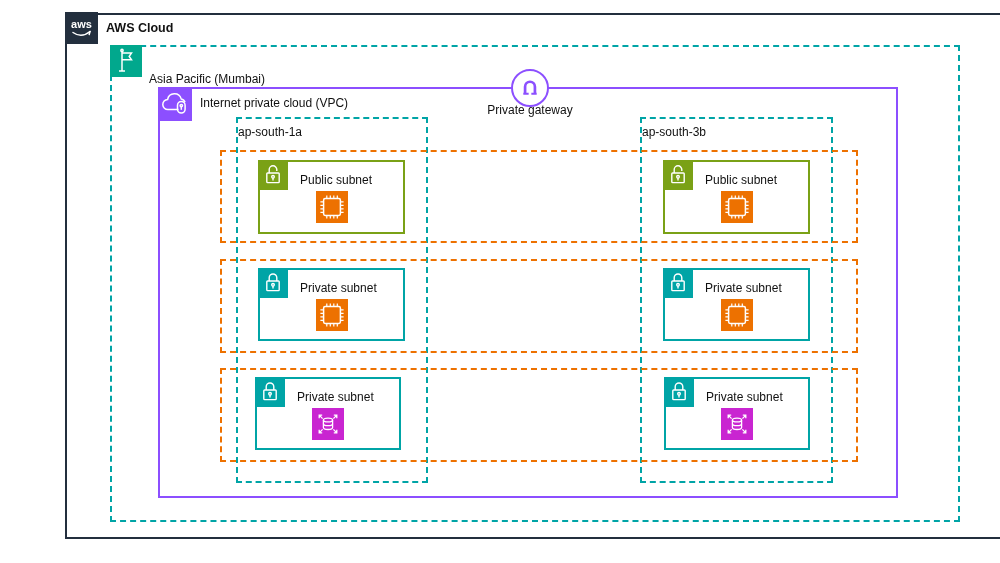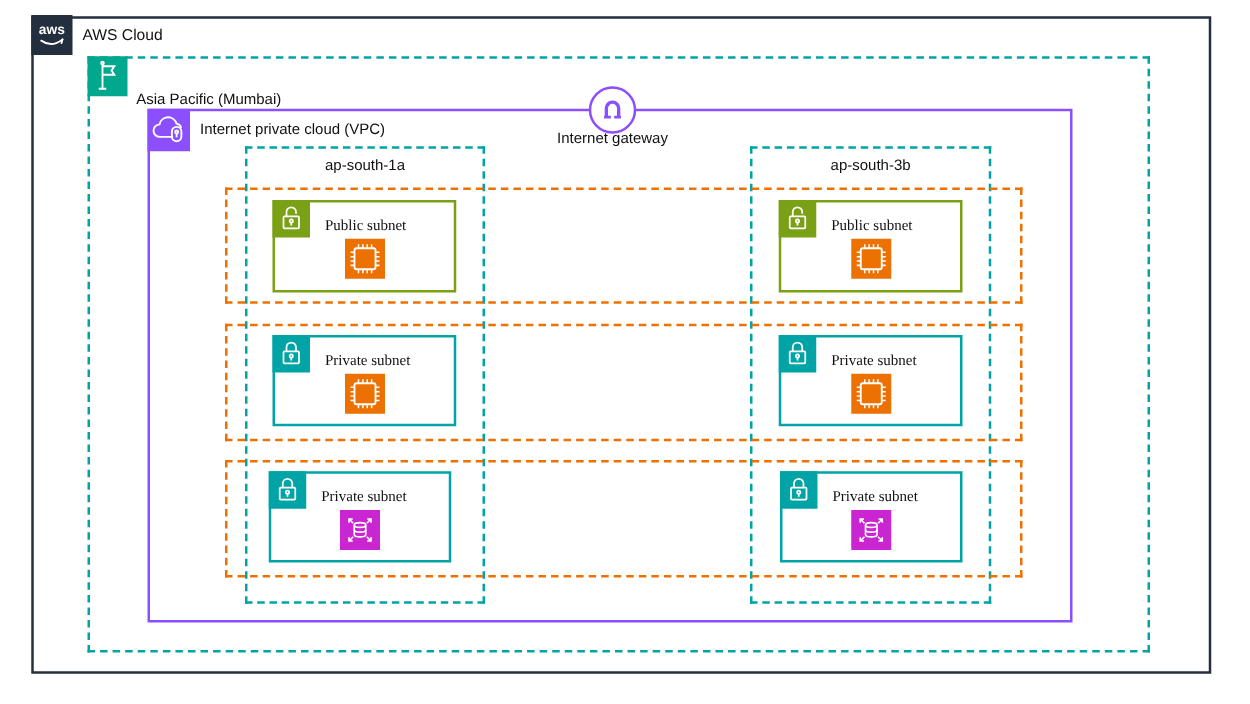--- a/index.html
+++ b/index.html
@@ -1,56 +1,56 @@
 <!DOCTYPE html>
 <html><head>
 <meta charset="utf-8">
 <style>
   * { box-sizing: border-box; margin: 0; padding: 0; }
   html,body { background:#ffffff; }
   body { font-family: "Liberation Sans", "DejaVu Sans", sans-serif; color:#1f1f1f; }
   .canvas { position:relative; width:1000px; height:563px; background:#ffffff; overflow:hidden; }
 
-  .abs { position:absolute; }
+  .abs { position:absolute;margin-left:40px; }
   .lbl { font-size:12px; white-space:nowrap; color:#111; }
 
   
   .aws-cloud-box { left:25px; top:13px; width:944px; height:526px; border:2px solid #232F3E; }
   .aws-logo { left:25px; top:12px; width:33px; height:32px; background:#232F3E; z-index:6; }
-  .aws-cloud-label { left:66px; top:21px; font-size:12.5px; }
+  .aws-cloud-label { left:66px; top:21px; font-size:12.5px;font-weight:bold; }
 
   
   .region-box { left:70px; top:45px; width:850px; height:477px; border:2px dashed #00A4A6; }
   .region-flag { left:70px; top:45px; width:32px; height:32px; background:#01A88D; z-index:5; }
   .region-label { left:109px; top:72px; }
 
   
   .vpc-box { left:118px; top:87px; width:740px; height:411px; border:2px solid #8C4FFF; }
   .vpc-icon { left:118px; top:87px; width:34px; height:34px; background:#8C4FFF; z-index:5; }
   .vpc-label { left:160px; top:96px; }
 
   
   .igw-circle { left:471px; top:69px; width:38px; height:38px; border:2px solid #8C4FFF; border-radius:50%;
                 background:#fff; z-index:7; display:flex; align-items:center; justify-content:center; }
   .igw-label { left:418px; top:103px; width:144px; text-align:center; z-index:7; }
 
   
   .az { border:2px dashed #00A4A6; z-index:1; }
   .az-a { left:196px; top:117px; width:192px; height:366px; }
   .az-b { left:600px; top:117px; width:193px; height:366px; }
-  .az-label { position:absolute; left:0; right:0; top:6px; text-align:center; }
+  .az-label { position:absolute; left:0; right:0; top:6px; text-align:left; }
 
   
   .tier-row { left:180px; width:638px; border:2px dashed #ED7100; z-index:2; }
   .tier-row-1 { top:150px; height:93px; }
   .tier-row-2 { top:259px; height:94px; }
   .tier-row-3 { top:368px; height:94px; }
 
   
-  .subnet { background:#ffffff; border:2px solid #00A4A6; z-index:3;font-family:Liberation Serif, serif; }
+  .subnet { background:#ffffff; border:2px solid #00A4A6; z-index:3; }
   .subnet.public { border-color:#7AA116; }
   .sn-a1 { left:218px; top:160px; width:147px; height:74px; }
   .sn-a2 { left:218px; top:268px; width:147px; height:73px; }
   .sn-a3 { left:215px; top:377px; width:146px; height:73px; }
   .sn-b1 { left:623px; top:160px; width:147px; height:74px; }
   .sn-b2 { left:623px; top:268px; width:147px; height:73px; }
   .sn-b3 { left:624px; top:377px; width:146px; height:73px; }
   .sn-corner { position:absolute; left:-2px; top:-2px; width:30px; height:30px; }
   .sn-corner.public { background:#7AA116; }
   .sn-corner.private { background:#00A4A6; }
@@ -97,21 +97,21 @@
     </svg>
   </div>
   <div class="abs lbl vpc-label">Internet private cloud (VPC)</div>
 
   <div class="abs igw-circle">
     <svg viewBox="0 0 38 38" fill="none" stroke="#8C4FFF">
       <path d="M13.5 25 V17.5 a5.5 5.5 0 0 1 11 0 V25" stroke-width="3"></path>
       <path d="M11.5 25.4 h6 M20.5 25.4 h6" stroke-width="2.4"></path>
     </svg>
   </div>
-  <div class="abs lbl igw-label">Internet gateway</div>
+  <div class="abs lbl igw-label">Private gateway</div>
 
   <div class="abs az az-a">
     <div class="lbl az-label">ap-south-1a</div>
   </div>
   <div class="abs az az-b">
     <div class="lbl az-label">ap-south-3b</div>
   </div>
 
   <div class="abs tier-row tier-row-1"></div>
   <div class="abs tier-row tier-row-2"></div>

